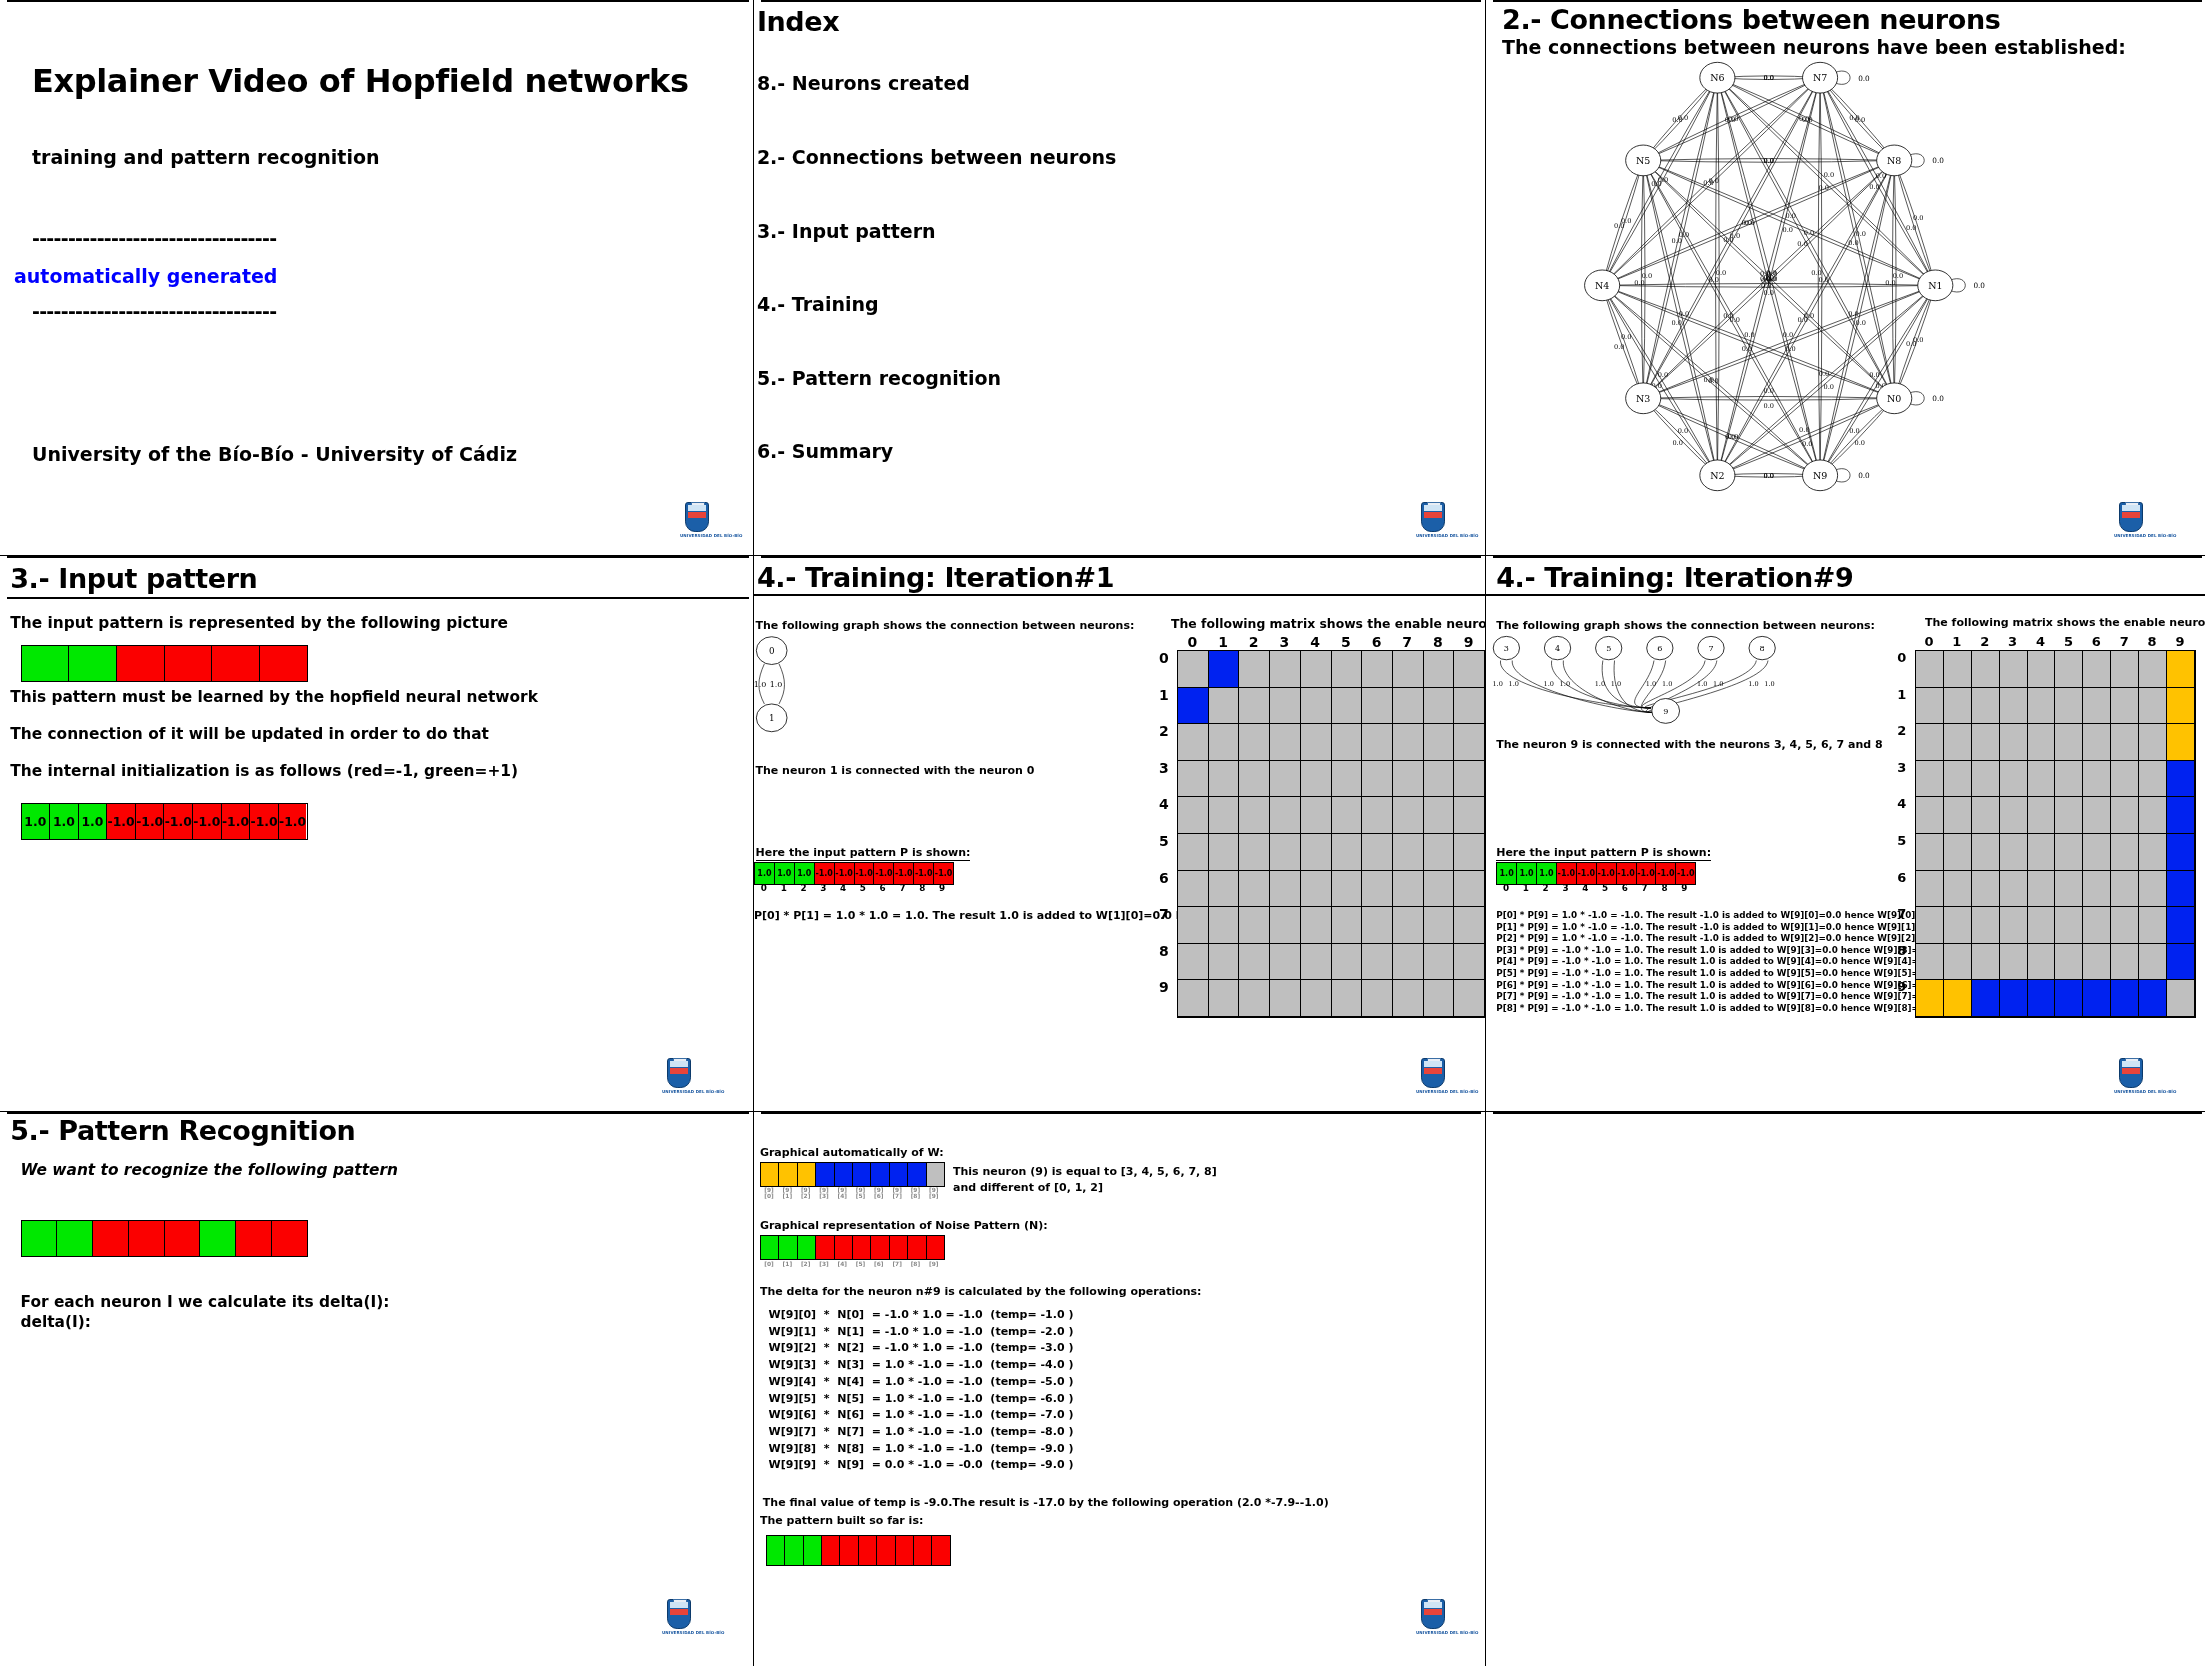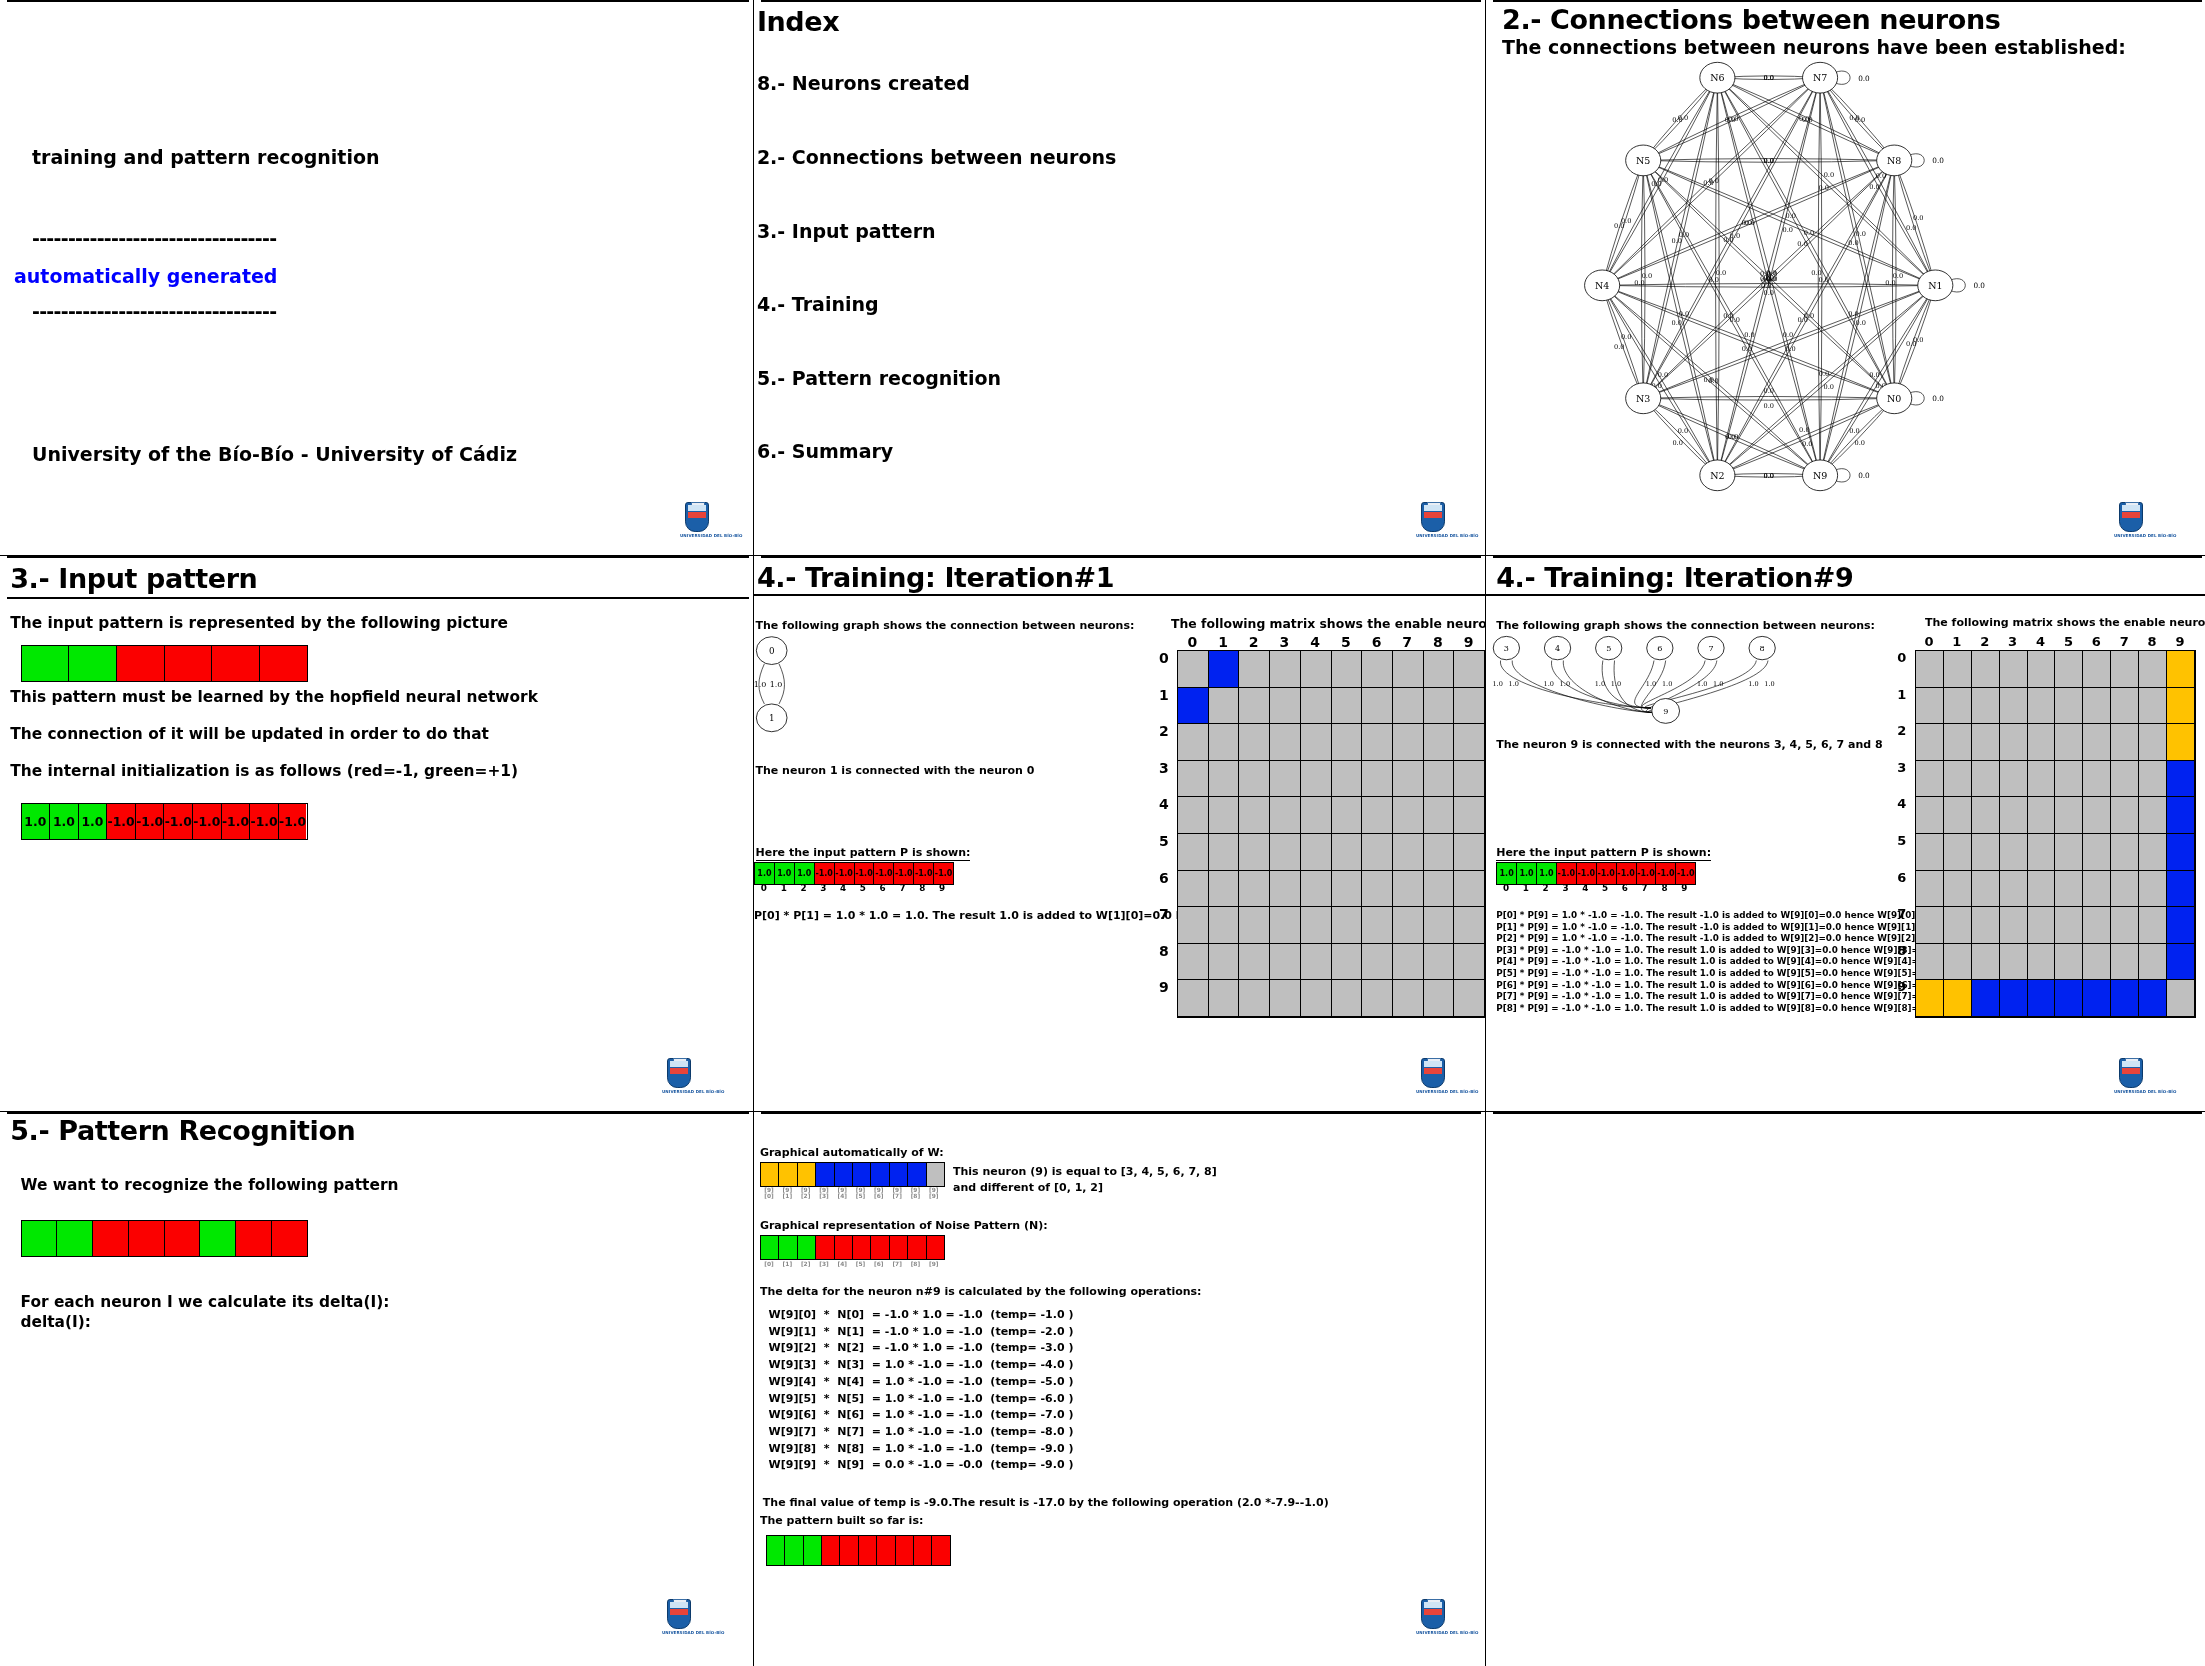--- a/index.html
+++ b/index.html
@@ -58,20 +58,21 @@
   .wlbl{font-family:"DejaVu Serif","Liberation Serif",serif;text-anchor:middle;}
   .mono-lines{position:absolute;font-weight:bold;white-space:pre;line-height:1.32;}
 </style>
 </head>
 <body>
 
 <div class="grid">
 
   <div class="slide sep-r sep-b">
     <div class="rule-top"></div>
+    <div class="title ttl-big" style="left:32px;top:62px;">Explainer Video of Hopfield networks</div>
     <div class="txt t26" style="left:32px;top:146px;">training and pattern recognition</div>
     <div class="txt t26" style="left:32px;top:227px;letter-spacing:-0.7px;">----------------------------------</div>
     <div class="txt t26 blue" style="left:14px;top:265px;">automatically generated</div>
     <div class="txt t26" style="left:32px;top:300px;letter-spacing:-0.7px;">----------------------------------</div>
     <div class="txt t26" style="left:32px;top:443px;">University of the Bío-Bío - University of Cádiz</div>
     <div class="logo" style="left:680px;top:502px;">
       <div class="shield">
           <div class="cap"></div>
         </div>
       <div class="lbl">UNIVERSIDAD DEL BÍO-BÍO</div>
@@ -745,21 +746,21 @@
       <div class="shield">
           <div class="cap"></div>
         </div>
       <div class="lbl">UNIVERSIDAD DEL BÍO-BÍO</div>
     </div>
   </div>
 
   <div class="slide sep-r">
     <div class="rule-top"></div>
     <div class="title ttl-sec" style="left:10.2px;top:2.9px;">5.- Pattern Recognition</div>
-    <div class="txt t21" style="left:20.5px;top:64px;">We want to recognize the following pattern</div>
+    <div class="txt t21" style="left:20.5px;top:49px;font-style:italic;">We want to recognize the following pattern</div>
     <div class="bar" id="pr-pattern" style="left:20.5px;top:108px;width:285px;height:35px;">
         <div class="cell grn" style="flex: 1 1 0px;"></div>
         <div class="cell grn" style="flex: 1 1 0px;"></div>
         <div class="cell red" style="flex: 1 1 0px;"></div>
         <div class="cell red" style="flex: 1 1 0px;"></div>
         <div class="cell red" style="flex: 1 1 0px;"></div>
         <div class="cell grn" style="flex: 1 1 0px;"></div>
         <div class="cell red" style="flex: 1 1 0px;"></div>
         <div class="cell red" style="flex: 1 1 0px;"></div>
       </div>

